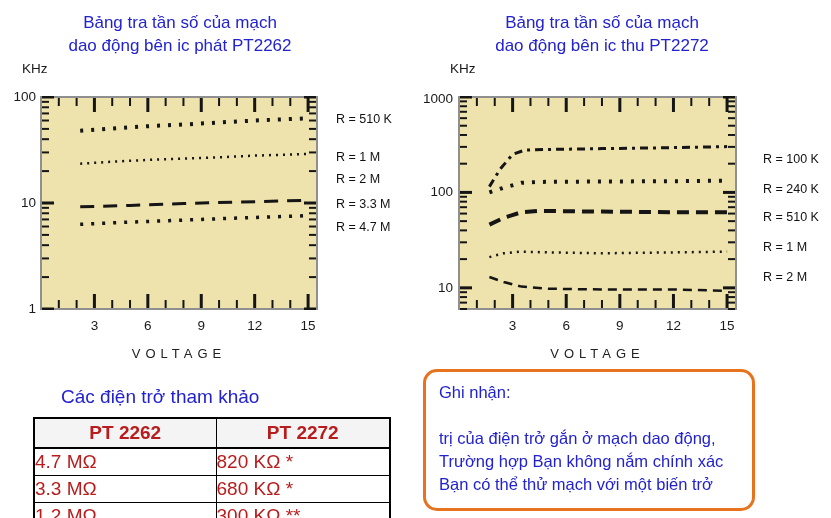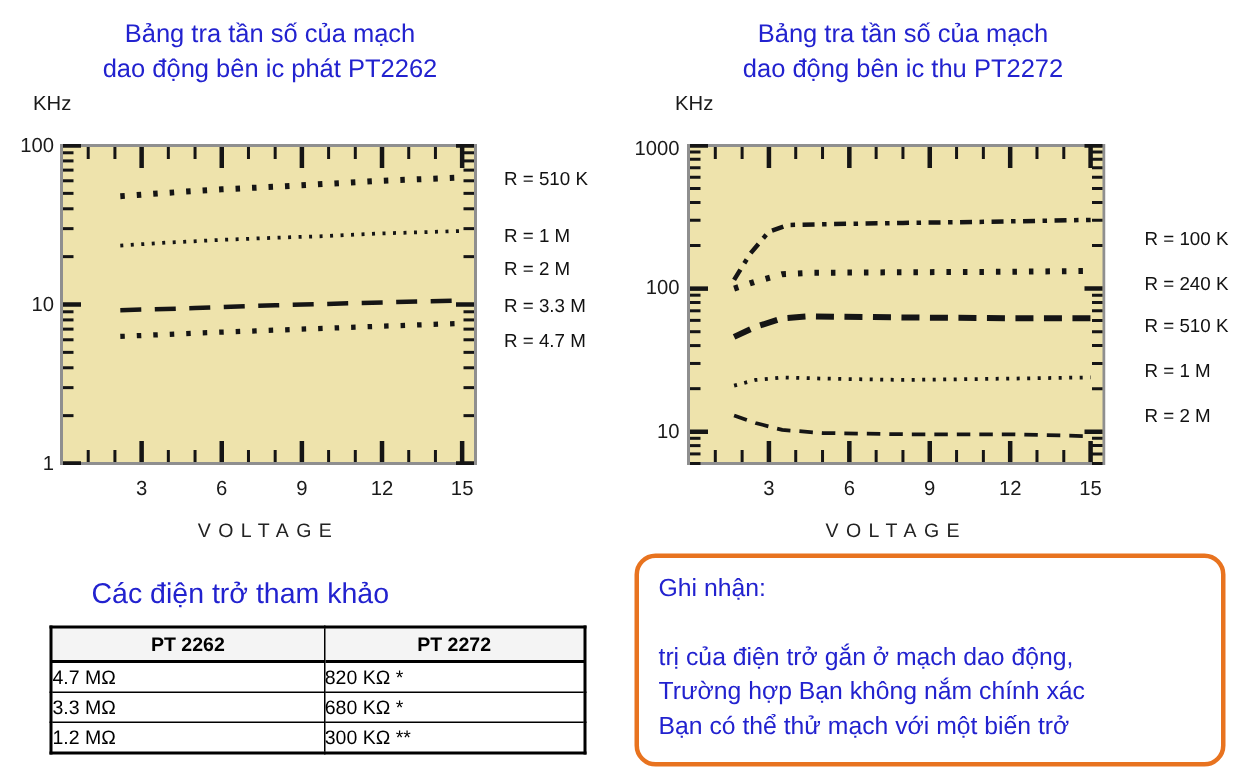--- a/index.html
+++ b/index.html
@@ -10,21 +10,21 @@
   }
   .abs { position:absolute; }
   .chart-title { font-size:17px; line-height:23px; text-align:center; white-space:nowrap; }
   .khz { font-size:13.5px; color:#1a1a1a; }
   .ylab { font-size:13.5px; color:#1a1a1a; text-align:right; width:34px; line-height:16px; }
   .xlab { font-size:13.5px; color:#1a1a1a; text-align:center; width:30px; line-height:16px; }
   .voltage { font-size:13px; color:#222; letter-spacing:5px; text-align:center; }
   .rlab { font-size:12.5px; color:#111; white-space:nowrap; line-height:16px; }
   .tbl-title { font-size:19px;margin-left:24px; }
   table.ref { border-collapse:collapse; width:356px; background:#fff; border:2px solid #000; table-layout:fixed; }
-  table.ref th, table.ref td { border:1px solid #000; font-size:13px; padding:2px 0; color:#000000; }
+  table.ref th, table.ref td { border:1px solid #000; font-size:19px; padding:2px 0; color:#b91c1c; }
   table.ref th { font-weight:bold; background:#f4f4f4; border-bottom:2px solid #000; padding:3px 0; }
   .note { border-radius:14px; font-size:16.5px; line-height:23px; padding:9px 13px; box-sizing:border-box; background:#fff; }
   .note-heading { margin-bottom:23px; }
   .note-line { white-space:nowrap; }
 </style>
 </head>
 <body>
 
 <div id="page">
 
@@ -250,21 +250,21 @@
           <td>3.3 MΩ</td>
           <td>680 KΩ *</td>
         </tr>
         <tr>
           <td>1.2 MΩ</td>
           <td>300 KΩ **</td>
         </tr>
       </tbody>
   </table>
 
-  <div class="abs note" style="left: 423px; top: 369px; width: 394px; height: 142px; border: 3px solid rgb(232, 115, 31); color: rgb(34, 34, 207);">
+  <div class="abs note" style="left: 423px; top: 369px; width: 332px; height: 142px; border: 3px solid rgb(232, 115, 31); color: rgb(34, 34, 207);">
     <div class="note-heading">Ghi nhận:</div>
     <div id="note-body">
         <div class="note-line">trị của điện trở gắn ở mạch dao động,</div>
         <div class="note-line">Trường hợp Bạn không nắm chính xác</div>
         <div class="note-line">Bạn có thể thử mạch với một biến trở</div>
       </div>
   </div>
 
 </div>
 

